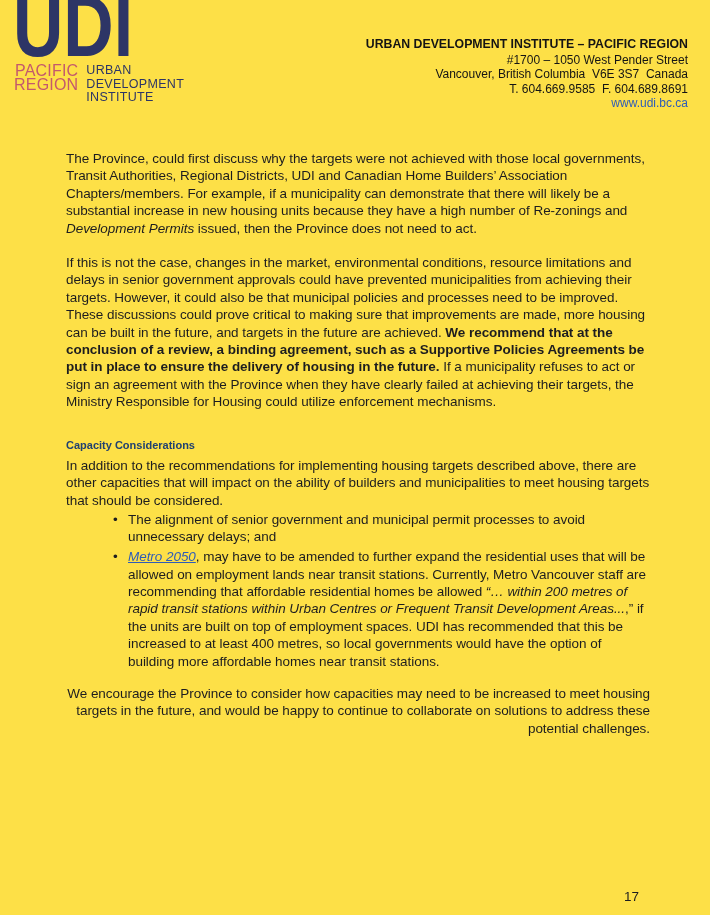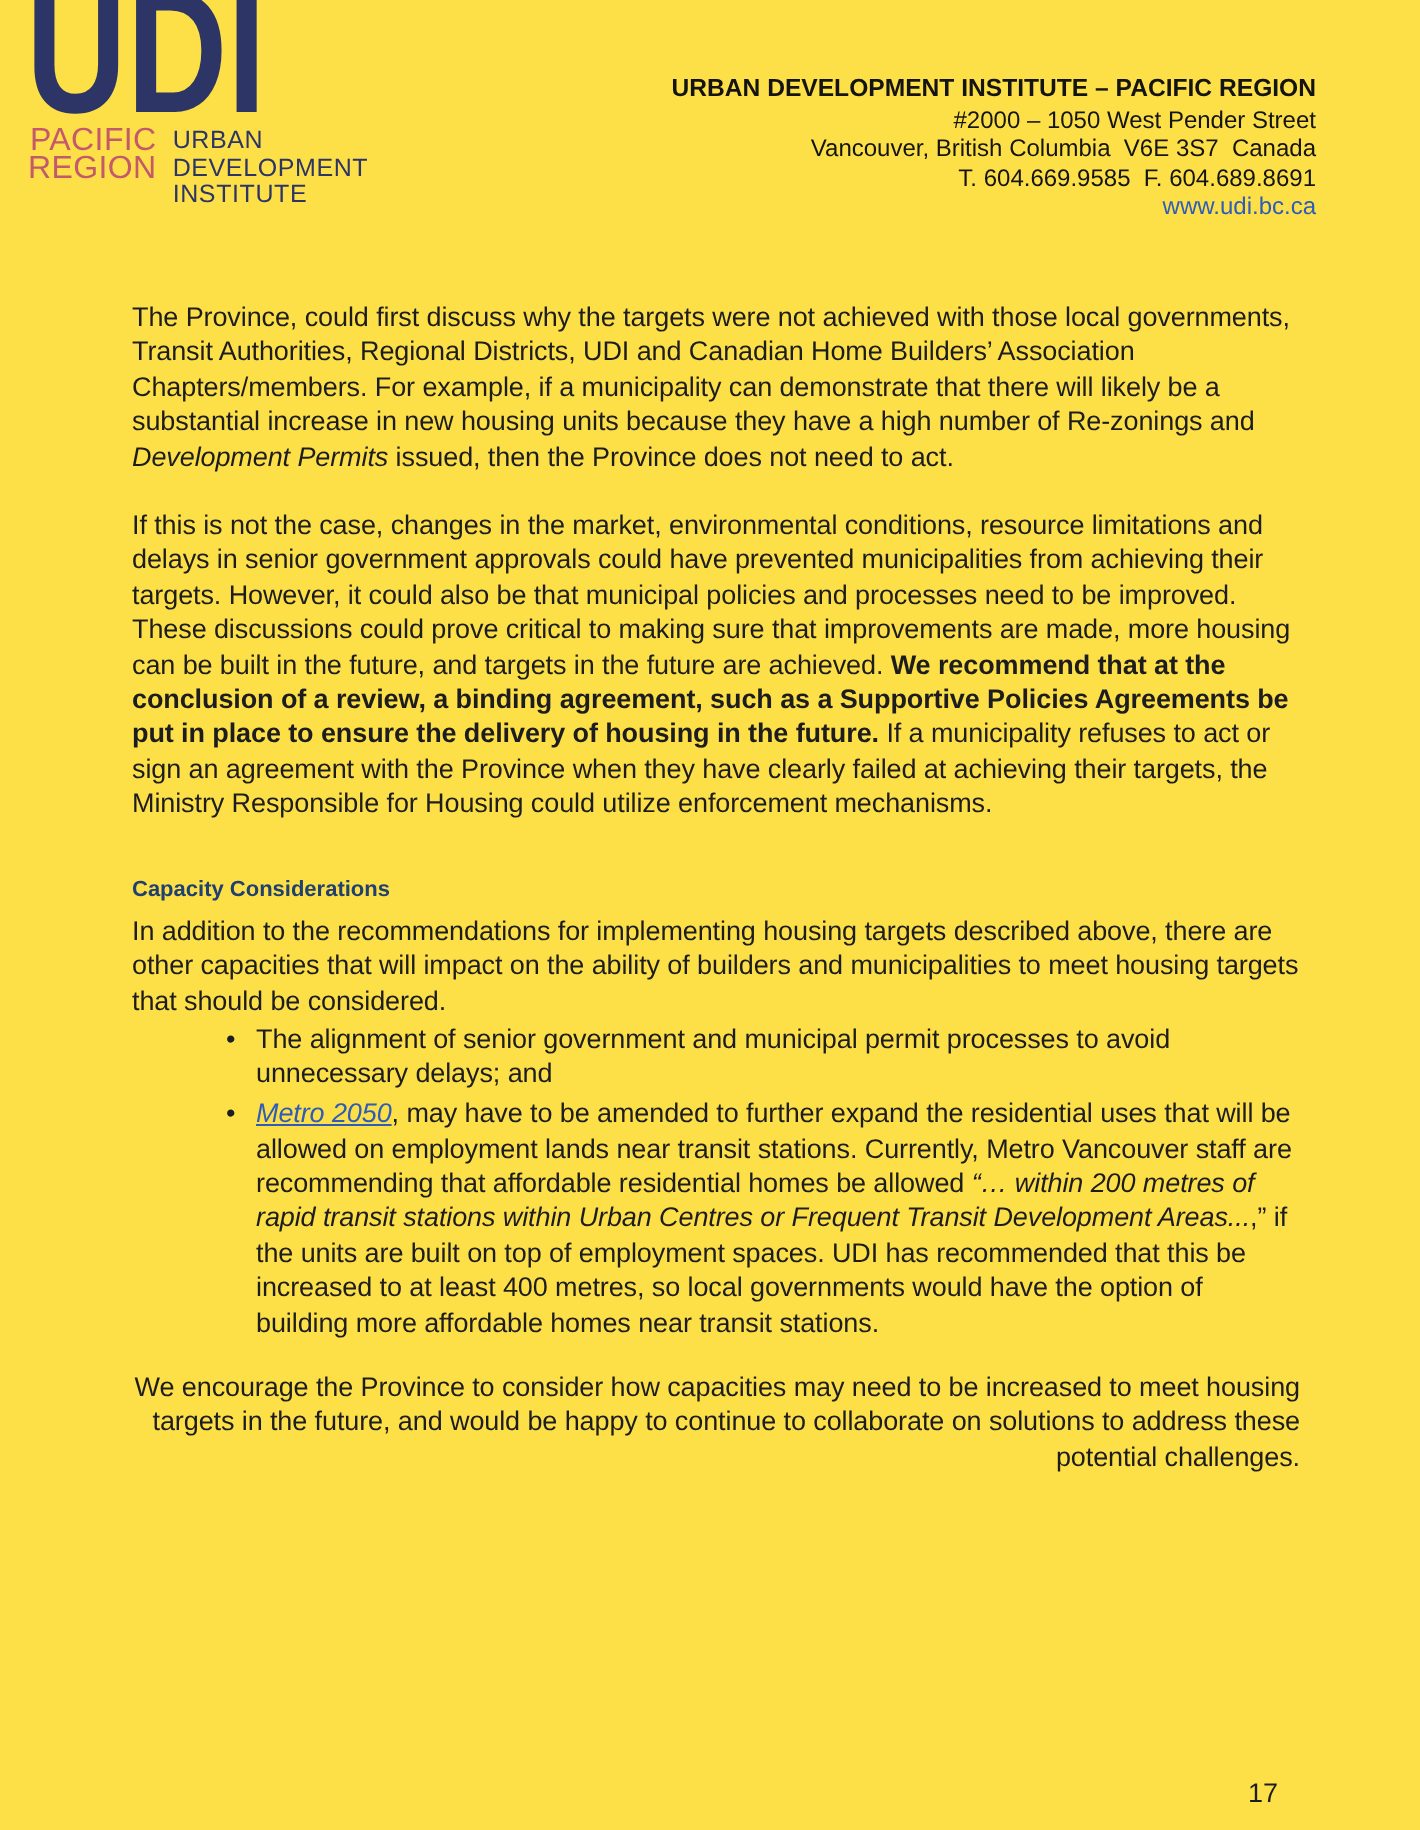--- a/index.html
+++ b/index.html
@@ -12,21 +12,21 @@
     color:#1d1d1f;
     overflow:hidden;
   }
   
   .logo{position:absolute;left:14px;top:0;width:180px;}
   .logo-wordmark svg{display:block;}
   .logo-sub{display:flex;gap:8px;margin-top:6px;}
   .logo-region{color:#c4596c;font-size:16px;line-height:13.5px;text-align:right;letter-spacing:.2px;}
   .logo-org{color:#2d3566;font-weight:normal;font-size:12.5px;line-height:13.5px;letter-spacing:.3px;}
   .contact{
-    position:absolute;top:37px;right:52px;
+    position:absolute;top:37px;right:22px;
     text-align:right;font-size:12px;line-height:14.6px;color:#141414;
   }
   .contact-org{font-weight:bold;font-size:12.3px;margin-bottom:1px;}
   .contact-web{color:#2e5cb8;text-decoration:none;display:inline-block;}
   
   .doc-main{
     position:absolute;left:66px;top:150px;width:584px;
     font-size:13.5px;line-height:17.4px;letter-spacing:-0.05px;
   }
   .doc-main p{margin:0;}
@@ -65,21 +65,21 @@
         <div class="logo-org">
           <div>URBAN</div>
           <div>DEVELOPMENT</div>
           <div>INSTITUTE</div>
         </div>
       </div>
     </div>
 
     <div class="contact">
       <div class="contact-org">URBAN DEVELOPMENT INSTITUTE – PACIFIC REGION</div>
-      <div>#2000 – 1050 West Pender Street</div>
+      <div>#1700 – 1050 West Pender Street</div>
       <div>Vancouver, British Columbia&nbsp; V6E 3S7&nbsp; Canada</div>
       <div>T. 604.669.9585&nbsp; F. 604.689.8691</div>
       <div><a class="contact-web" href="#">www.udi.bc.ca</a></div>
     </div>
   </header>
 
   <main class="doc-main">
     <p class="para-gap"><span>The Province, could first discuss why the targets were not achieved with those local governments, Transit Authorities, Regional Districts, UDI and Canadian Home Builders’ Association Chapters/members. For example, if a municipality can demonstrate that there will likely be a substantial increase in new housing units because they have a high number of Re-zonings and </span><span class="seg-italic">Development Permits</span><span> issued, then the Province does not need to act.</span></p>
     <p><span>If this is not the case, changes in the market, environmental conditions, resource limitations and delays in senior government approvals could have prevented municipalities from achieving their targets. However, it could also be that municipal policies and processes need to be improved. These discussions could prove critical to making sure that improvements are made, more housing can be built in the future, and targets in the future are achieved. </span><span class="seg-bold">We recommend that at the conclusion of a review, a binding agreement, such as a Supportive Policies Agreements be put in place to ensure the delivery of housing in the future.</span><span> If a municipality refuses to act or sign an agreement with the Province when they have clearly failed at achieving their targets, the Ministry Responsible for Housing could utilize enforcement mechanisms.</span></p>
 

